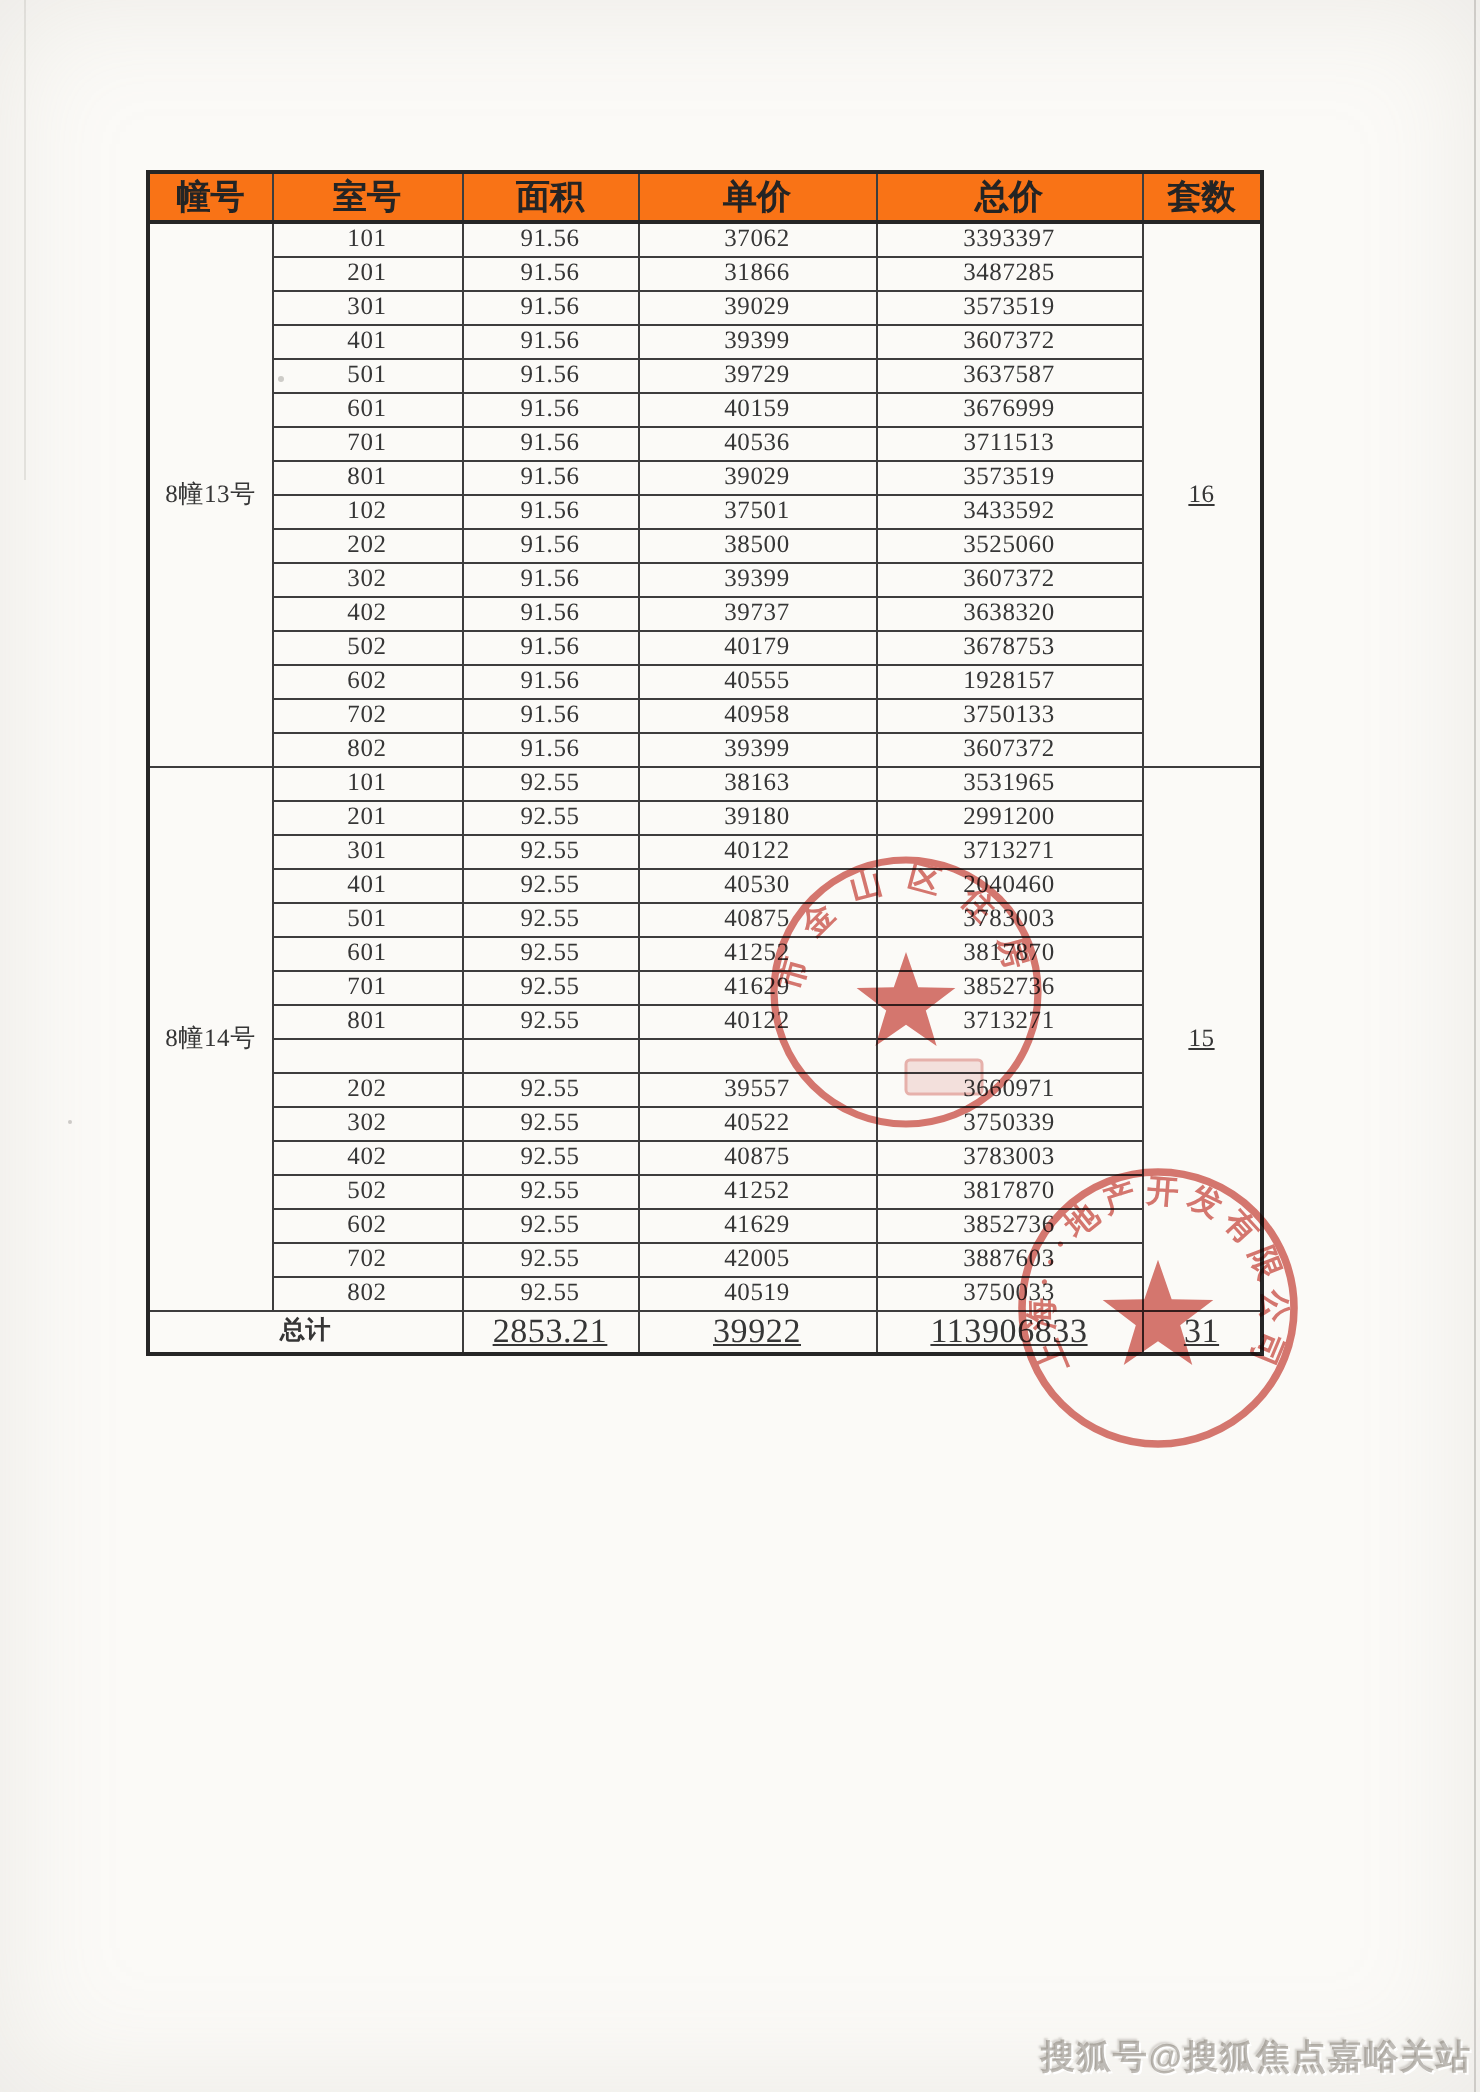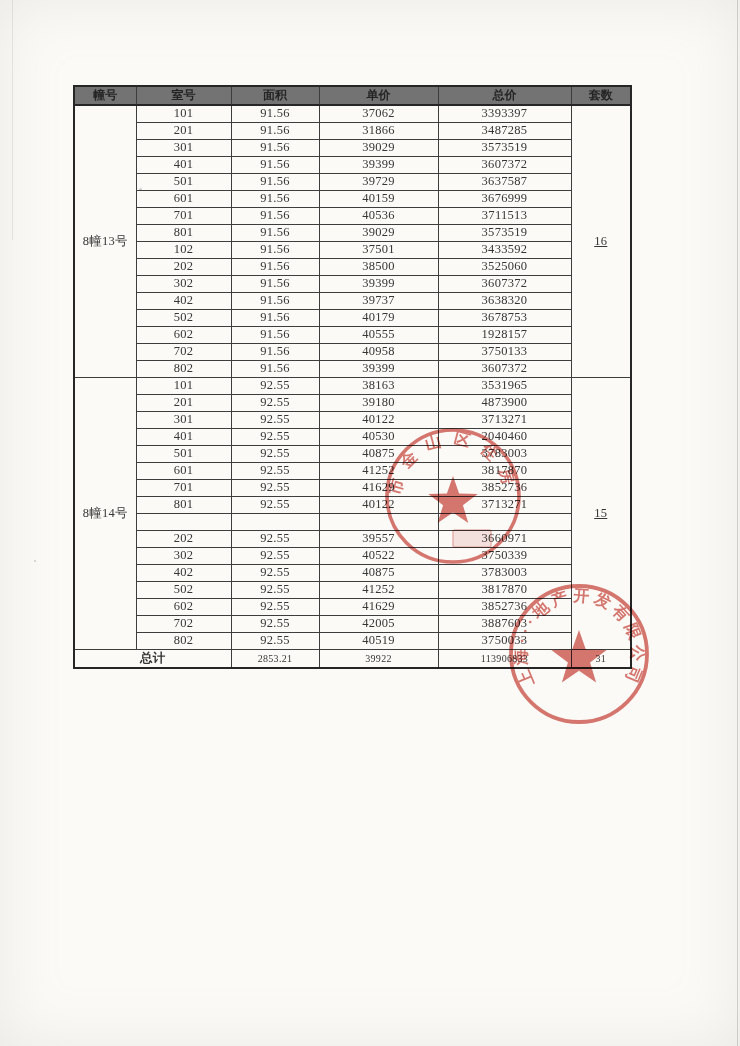--- a/index.html
+++ b/index.html
@@ -19,28 +19,28 @@
   table.price {
     position:absolute; left:73px; top:85px; width:557px;
     border-collapse:collapse; table-layout:fixed;
     border:2px solid #262626; color:#333;
   }
   .price th, .price td {
     border:1px solid #3d3d3d; text-align:center; vertical-align:middle;
     padding:0; overflow:hidden; white-space:nowrap;
   }
   .price thead th {
-    background:#737373; height:19px; font-size:12px; font-weight:bold;
+    background:#f97316; height:19px; font-size:17px; font-weight:bold;
     color:#242424; border-bottom:2px solid #262626;
   }
   .price tbody td { height:17px; font-size:12.5px; letter-spacing:.3px; color:#363636; }
   .building-cell { font-size:13px; letter-spacing:0; }
   .count-cell { font-size:12.5px;text-decoration:underline; }
   .total-tr td { height:28px; font-size:13.5px; font-weight:bold; color:#2e2e2e;margin-top:35px; }
-  .total-tr .num { font-weight:normal; font-size:10px; }
+  .total-tr .num { font-weight:normal; font-size:17px;text-decoration:underline; }
 
   .stamp { position:absolute; mix-blend-mode:multiply; opacity:.72; filter:blur(.3px); }
   .stamp-banner { opacity:.55; }
 
   .watermark {
     position:absolute; right:4px; bottom:6px;
     font-family:"Liberation Sans","DejaVu Sans",sans-serif;
     font-size:17px; font-weight:bold; letter-spacing:1px;
     color:rgba(125,120,110,.50);
     text-shadow:1px 1px 0 rgba(255,255,255,.95), -1px -1px 1px rgba(110,105,95,.25);
@@ -179,21 +179,21 @@
           <td>101</td>
           <td>92.55</td>
           <td>38163</td>
           <td>3531965</td>
           <td class="count-cell" rowspan="16">15</td>
         </tr>
         <tr>
           <td>201</td>
           <td>92.55</td>
           <td>39180</td>
-          <td>4873900</td>
+          <td>2991200</td>
         </tr>
         <tr>
           <td>301</td>
           <td>92.55</td>
           <td>40122</td>
           <td>3713271</td>
         </tr>
         <tr>
           <td>401</td>
           <td>92.55</td>
@@ -294,13 +294,14 @@
 
   <svg class="stamp" style="left:504px; top:579px;" width="150" height="150" viewBox="0 0 150 150">
     <circle cx="75" cy="75" r="68" fill="none" stroke="#c9443b" stroke-width="3.8"></circle>
     <path d="M 48.5 120.9 A 53 53 0 1 1 101.5 120.9" id="arc2" fill="none"></path>
     <text font-size="16" font-weight="bold" fill="#c9443b" letter-spacing="4">
       <textPath href="#arc2" startOffset="50%" text-anchor="middle">上海···地产开发有限公司</textPath>
     </text>
     <path fill="#c9443b" transform="translate(75,80) scale(1.12)" d="M0,-26 L6.1,-8.4 L24.7,-8 L9.9,3.2 L15.3,21 L0,10.4 L-15.3,21 L-9.9,3.2 L-24.7,-8 L-6.1,-8.4 Z"></path>
   </svg>
 
+  <div class="watermark">搜狐号@搜狐焦点嘉峪关站</div>
 </div>
 
 </body></html>

